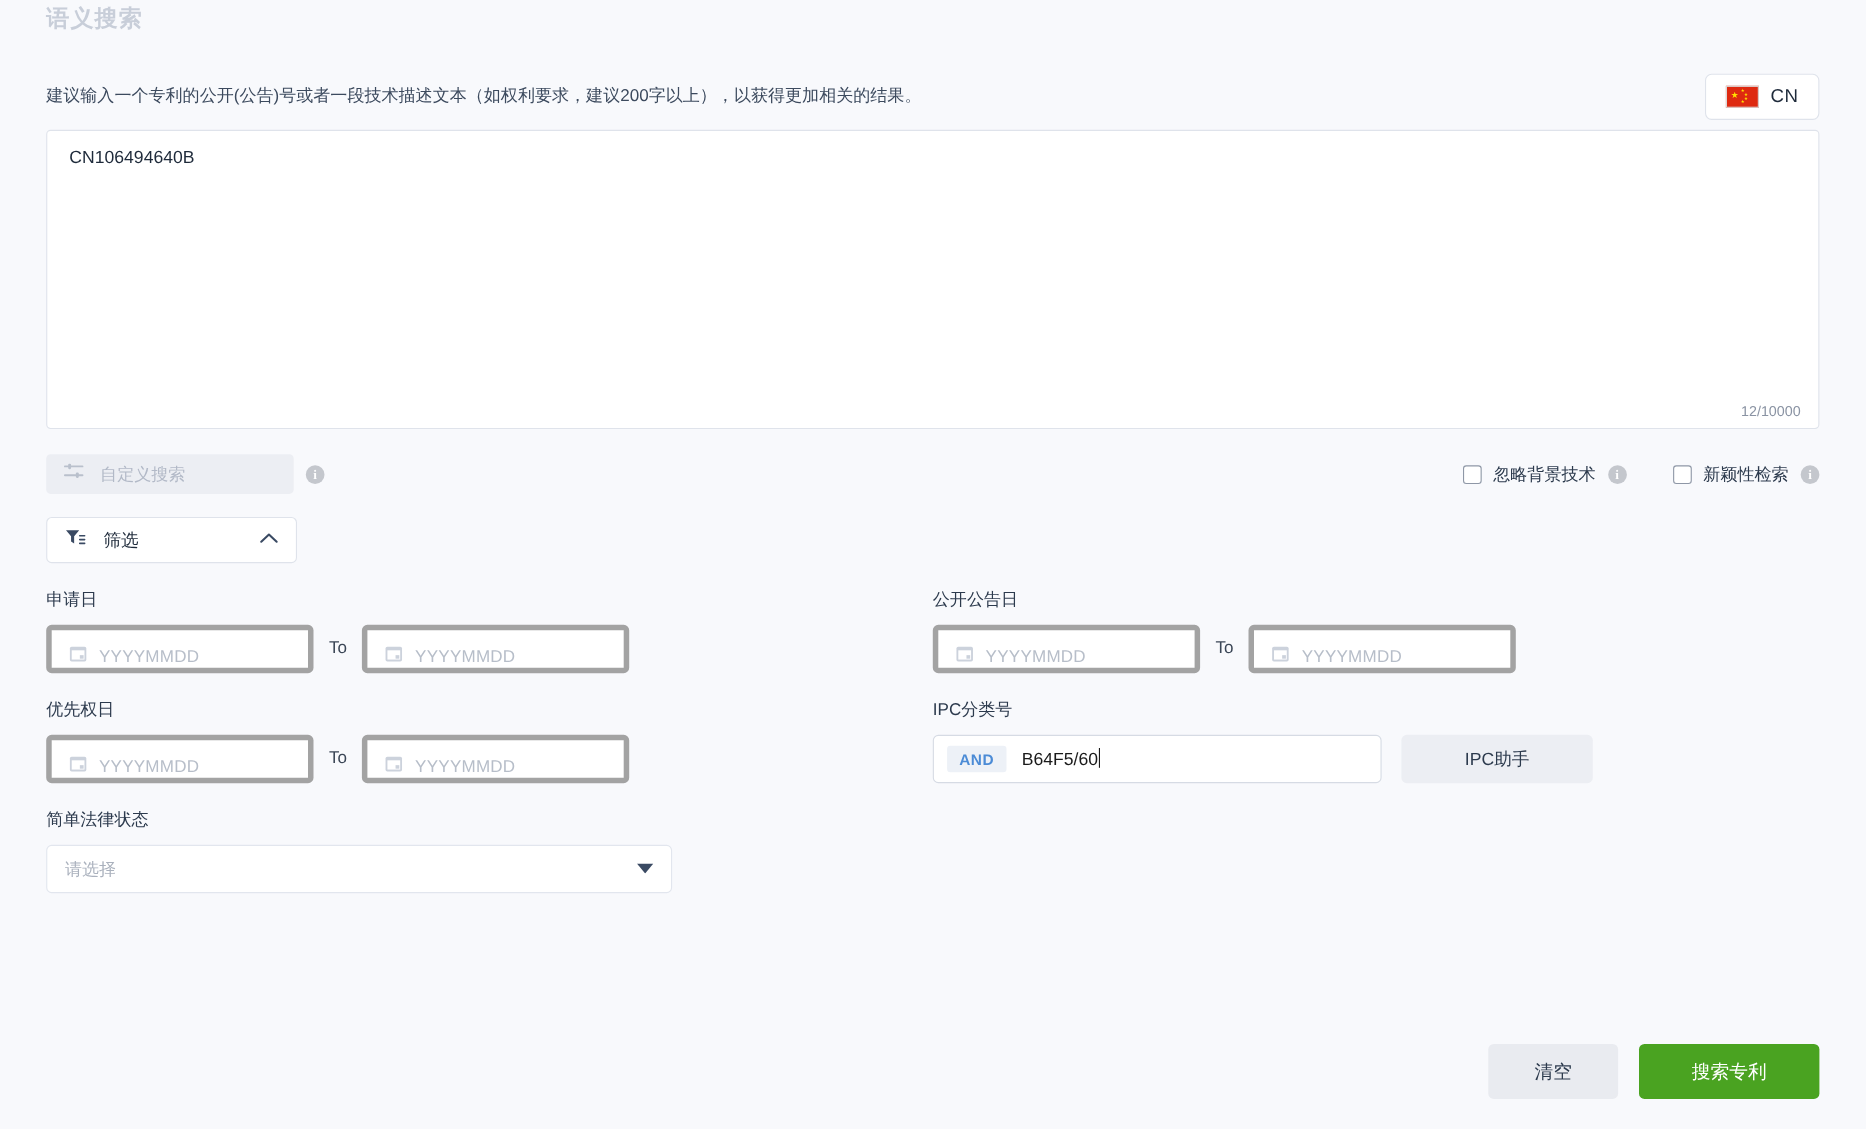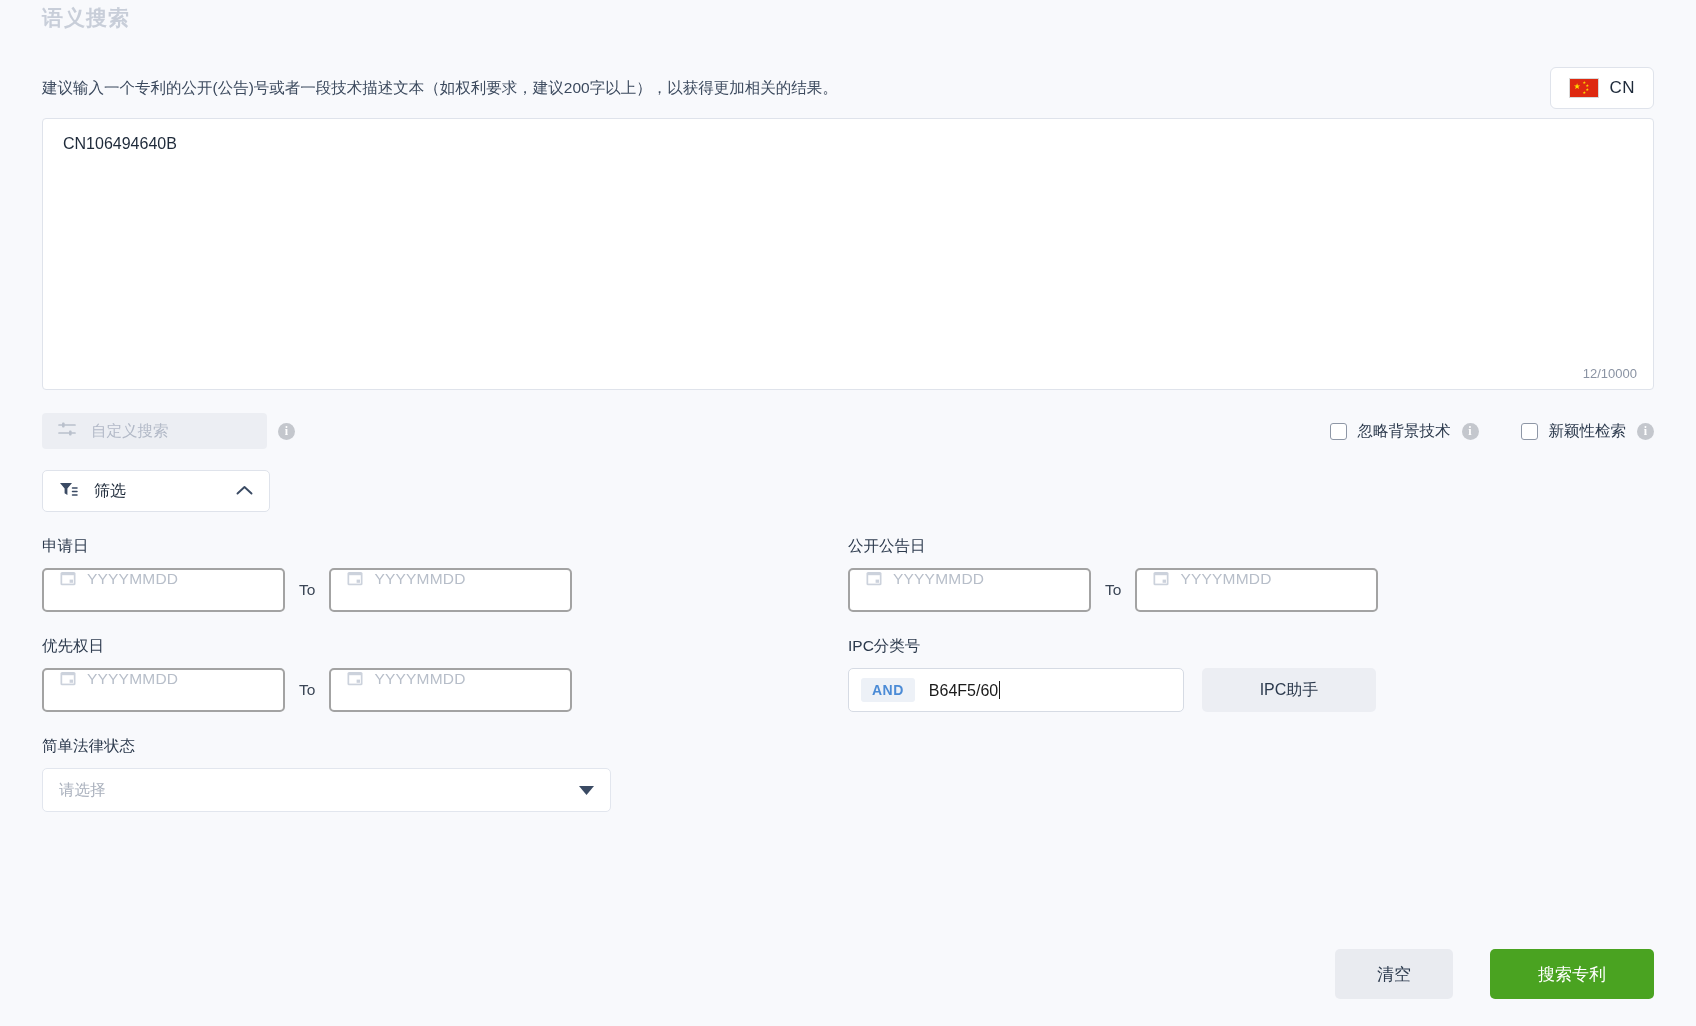--- a/index.html
+++ b/index.html
@@ -217,26 +217,26 @@
     line-height: 20px;
   }
   .field-block { margin-bottom: 24px; }
 
   .date-range {
     display: flex;
     align-items: center;
   }
   .date-input {
     display: flex;
-    align-items: flex-start;
+    align-items: flex-end;
     gap: 11px;
     width: 243px;
     height: 44px;
     background: #ffffff;
-    border: 2px solid #a3a3a3;
+    border: 5px solid #a3a3a3;
     border-radius: 5px;
     padding: 0 16px;
     cursor: text;
   }
   .date-ph {
     font-size: 15.5px;
     color: #b7bec9;
     letter-spacing: 0.2px;
   }
   .to-sep {
@@ -248,21 +248,21 @@
   
   .ipc-row {
     display: flex;
     align-items: center;
     gap: 18px;
   }
   .ipc-input {
     display: flex;
     align-items: center;
     gap: 14px;
-    width: 336px;
+    width: 408px;
     height: 44px;
     background: #ffffff;
     border: 1px solid #d6dbe4;
     border-radius: 5px;
     padding: 4px 12px;
     cursor: text;
   }
   .and-tag {
     background: #edf1f7;
     color: #4b8bd6;
@@ -316,21 +316,21 @@
     color: #aab1bd;
   }
 
   
   .actions {
     position: absolute;
     right: 42px;
     bottom: 27px;
     display: flex;
     align-items: center;
-    gap: 37px;
+    gap: 19px;
   }
   .btn-clear {
     width: 118px;
     height: 50px;
     background: #e9ebf0;
     border: none;
     border-radius: 5px;
     font-size: 17px;
     color: #2c3a4d;
     font-family: inherit;

